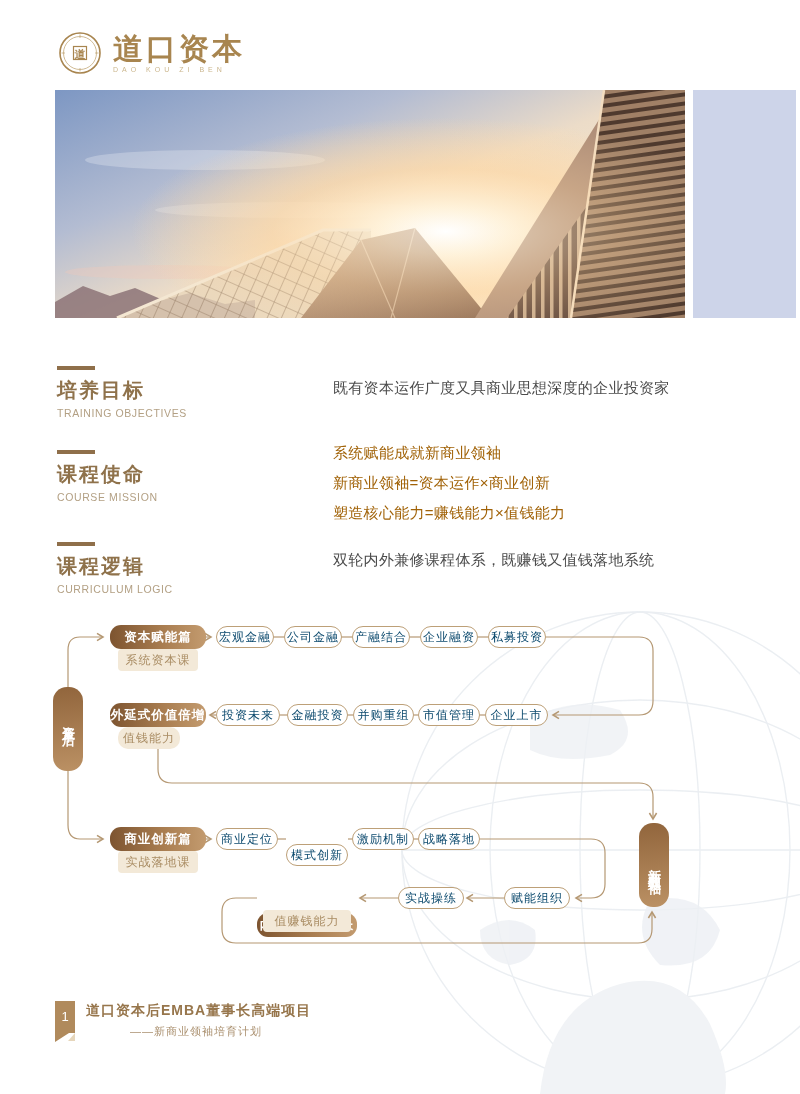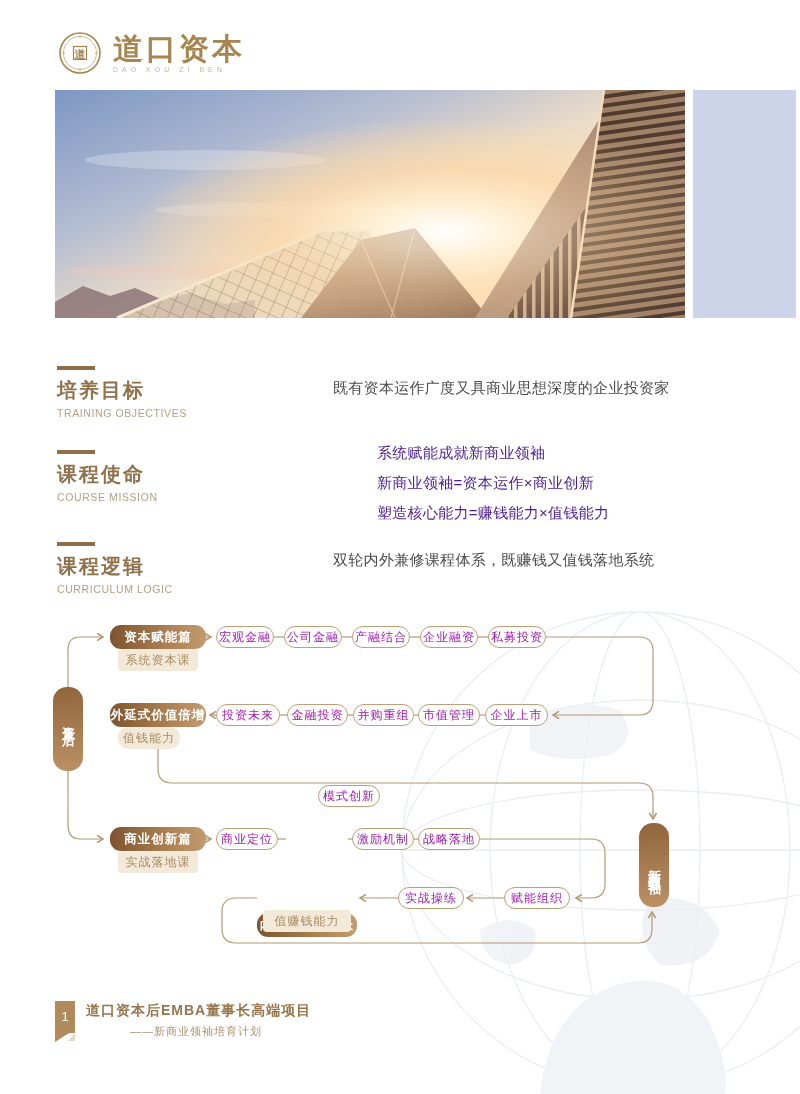--- a/index.html
+++ b/index.html
@@ -9,25 +9,25 @@
   
   .brand-cn{font-size:30px;font-weight:bold;color:#a8854f;letter-spacing:3px;line-height:30px;}
   .brand-en{font-size:7px;color:#cbb68d;letter-spacing:4px;margin-top:2px;}
   
   .side-panel{background:#cdd4e9;}
   
   .sec-bar{width:38px;height:4px;background:#8f6f4a;}
   .sec-title{font-size:20px;font-weight:bold;color:#8f724b;letter-spacing:2px;margin-top:7px;}
   .sec-en{font-size:10.5px;color:#b3a084;letter-spacing:.6px;margin-top:3px;}
   .body-text{font-size:15px;color:#4c4c4c;letter-spacing:.3px;line-height:22px;}
-  .body-multi{font-size:15px;color:#4c1d95;letter-spacing:.3px;line-height:30px;margin-left:44px;}
+  .body-multi{font-size:15px;color:#a16207;letter-spacing:.3px;line-height:30px;}
   
   .flow-main{height:24px;line-height:24px;border-radius:11px;background:linear-gradient(90deg,#7d5430,#a97d50 55%,#c39b6f);color:#fff;font-weight:bold;font-size:12.5px;text-align:center;letter-spacing:1px;}
   .flow-sub{height:22px;line-height:22px;border-radius:4px;background:#f3e9d8;color:#a98c63;font-size:12px;text-align:center;letter-spacing:1px;}
-  .flow-item{height:22px;line-height:20px;box-sizing:border-box;border:1px solid #bda078;border-radius:11px;background:rgba(255,255,255,.92);color:#a21caf;font-size:12px;text-align:center;letter-spacing:1px;}
+  .flow-item{height:22px;line-height:20px;box-sizing:border-box;border:1px solid #bda078;border-radius:11px;background:rgba(255,255,255,.92);color:#0c4a6e;font-size:12px;text-align:center;letter-spacing:1px;}
   .flow-pill{width:30px;border-radius:14px;background:linear-gradient(175deg,#91653c,#bb9164);color:#fff;font-weight:bold;font-size:13px;display:flex;align-items:center;justify-content:center;writing-mode:vertical-rl;text-orientation:upright;letter-spacing:3px;}
   
   .page-tag{width:20px;height:32px;background:#b08a5c;color:#fff;font-size:13px;text-align:center;line-height:32px;}
   .page-tag::after{content:'';position:absolute;top:32px;left:0;width:0;height:0;border-top:9px solid #b08a5c;border-right:14px solid transparent;}
   .page-tag::before{content:'';position:absolute;top:32px;right:0;width:0;height:0;border-bottom:8px solid #e3d2b4;border-left:7px solid transparent;opacity:.9;}
   .foot-title{font-size:14px;font-weight:bold;color:#97764c;letter-spacing:1px;}
   .foot-sub{font-size:11px;color:#ab9170;letter-spacing:1px;margin-top:4px;margin-left:44px;}
 </style>
 </head>
 <body>
@@ -193,21 +193,21 @@
   <div class="abs flow-sub" style="left:118px;top:727px;width:62px;border-radius:10px;">值钱能力</div>
   <div class="abs flow-item" style="left:216px;top:704px;width:64px;">投资未来</div>
   <div class="abs flow-item" style="left:287px;top:704px;width:61px;">金融投资</div>
   <div class="abs flow-item" style="left:353px;top:704px;width:61px;">并购重组</div>
   <div class="abs flow-item" style="left:418px;top:704px;width:62px;">市值管理</div>
   <div class="abs flow-item" style="left:485px;top:704px;width:63px;">企业上市</div>
 
   <div class="abs flow-main" style="left:110px;top:827px;width:96px;">商业创新篇</div>
   <div class="abs flow-sub" style="left:118px;top:851px;width:80px;">实战落地课</div>
   <div class="abs flow-item" style="left:216px;top:828px;width:62px;">商业定位</div>
-  <div class="abs flow-item" style="left:286px;top:785px;width:62px;margin-left:32px;">模式创新</div>
+  <div class="abs flow-item" style="left:286px;top:844px;width:62px;">模式创新</div>
   <div class="abs flow-item" style="left:352px;top:828px;width:62px;">激励机制</div>
   <div class="abs flow-item" style="left:418px;top:828px;width:62px;">战略落地</div>
 
   <div class="abs flow-main" style="left:257px;top:886px;width:100px;margin-top:27px;">内生式指数成长</div>
   <div class="abs flow-sub" style="left:263px;top:910px;width:88px;">值赚钱能力</div>
   <div class="abs flow-item" style="left:398px;top:887px;width:66px;">实战操练</div>
   <div class="abs flow-item" style="left:504px;top:887px;width:66px;">赋能组织</div>
 
   <div class="abs page-tag" style="left:55px;top:1001px;">
     <span>1</span>

